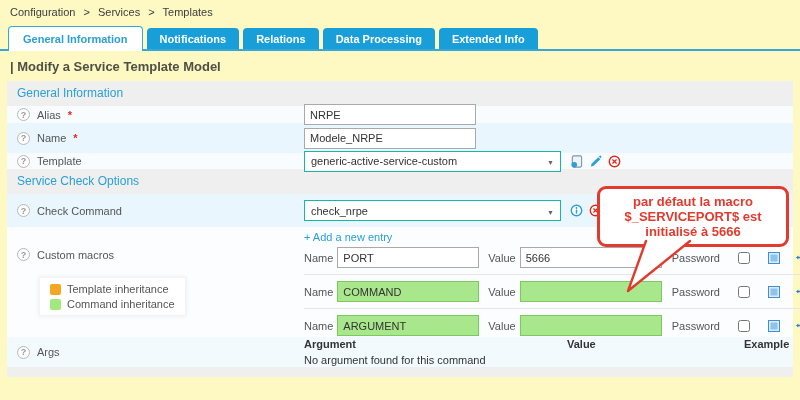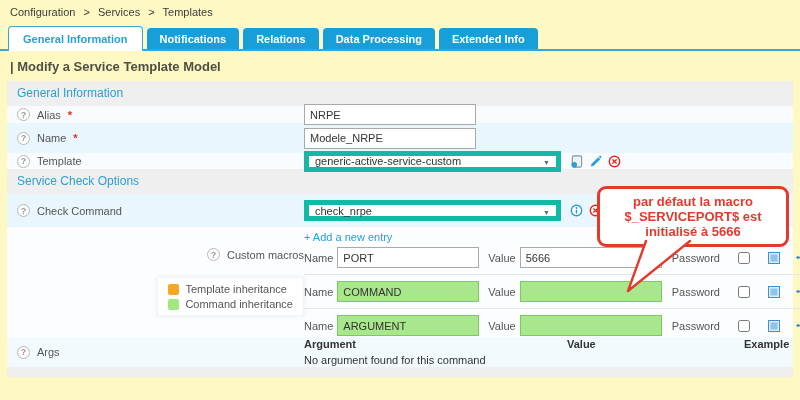--- a/index.html
+++ b/index.html
@@ -39,33 +39,33 @@
        font-size:9px; font-weight:bold; background:#fdfdfd; cursor:pointer; }
   .q::after { content:"?"; }
   .req { color:#e02b20; font-weight:bold; }
 
   .ti { height:21px; border:1px solid #a9a9a9; background:#fff; font-size:11px; color:#333;
         padding:5px 5px; font-family:inherit; }
   .w170 { width:172px; }
   .w140 { width:142px; }
   .green { background:#a9e78d; border-color:#7cc95f; }
 
-  .sel { width:257px; height:21px; border:5px solid #14b8a6; background:#fff; display:flex;
+  .sel { width:257px; height:21px; border:1px solid #14b8a6; background:#fff; display:flex;
          align-items:center; justify-content:space-between; padding:0 6px; font-size:11px;
          color:#333; cursor:pointer; }
   .arr::after { content:"▼"; font-size:7px; color:#666; }
 
   .iconrow { display:flex; align-items:center; gap:6px; margin-left:9px; }
   .icon { display:inline-flex; cursor:pointer; }
 
   .link { color:#2a9fd8; font-size:11px; cursor:pointer; margin:4px 0 4px; }
 
   
   .row-macros { align-items:stretch; }
-  .row-macros .lbl { align-items:flex-end; padding-top:21px; }
+  .row-macros .lbl { align-items:flex-start; padding-top:21px; }
   .lblcol { display:flex; flex-direction:column; }
   .lbl-line { display:flex; align-items:center; gap:7px; }
   .legend { background:#fff; box-shadow:0 0 5px rgba(0,0,0,0.07); border:1px solid #f1f4f6;
             padding:5px 10px; margin:9px 0 0 22px; display:flex; flex-direction:column; gap:3px; }
   .legend-item { display:flex; align-items:center; gap:6px; font-size:11px; color:#555; }
   .swatch { width:11px; height:11px; border-radius:2px; flex:none; }
 
   .macros-ct { flex-direction:column; align-items:flex-start; justify-content:flex-start; }
   .msub { display:flex; align-items:center; font-size:11px; color:#555; }
   .msub.sep { border-bottom:1px solid #e3e7ea; padding-bottom:6px; margin-bottom:6px; }

